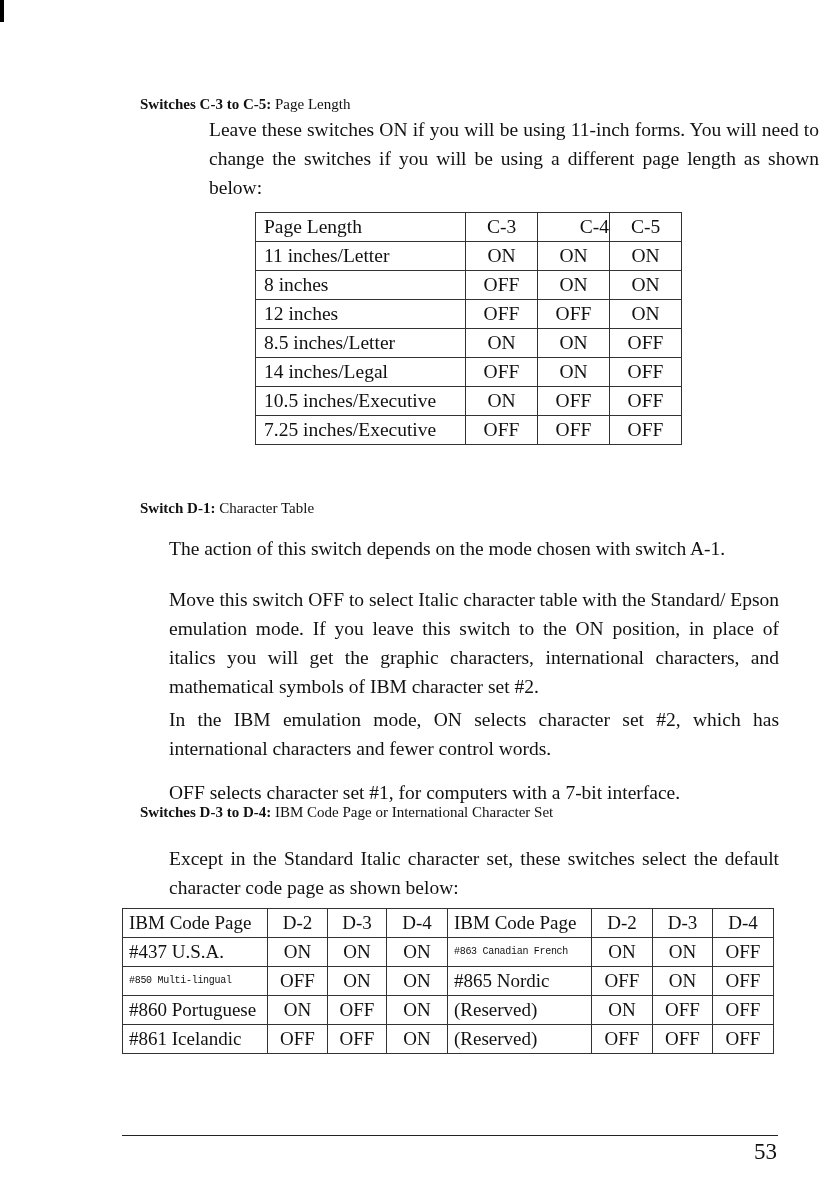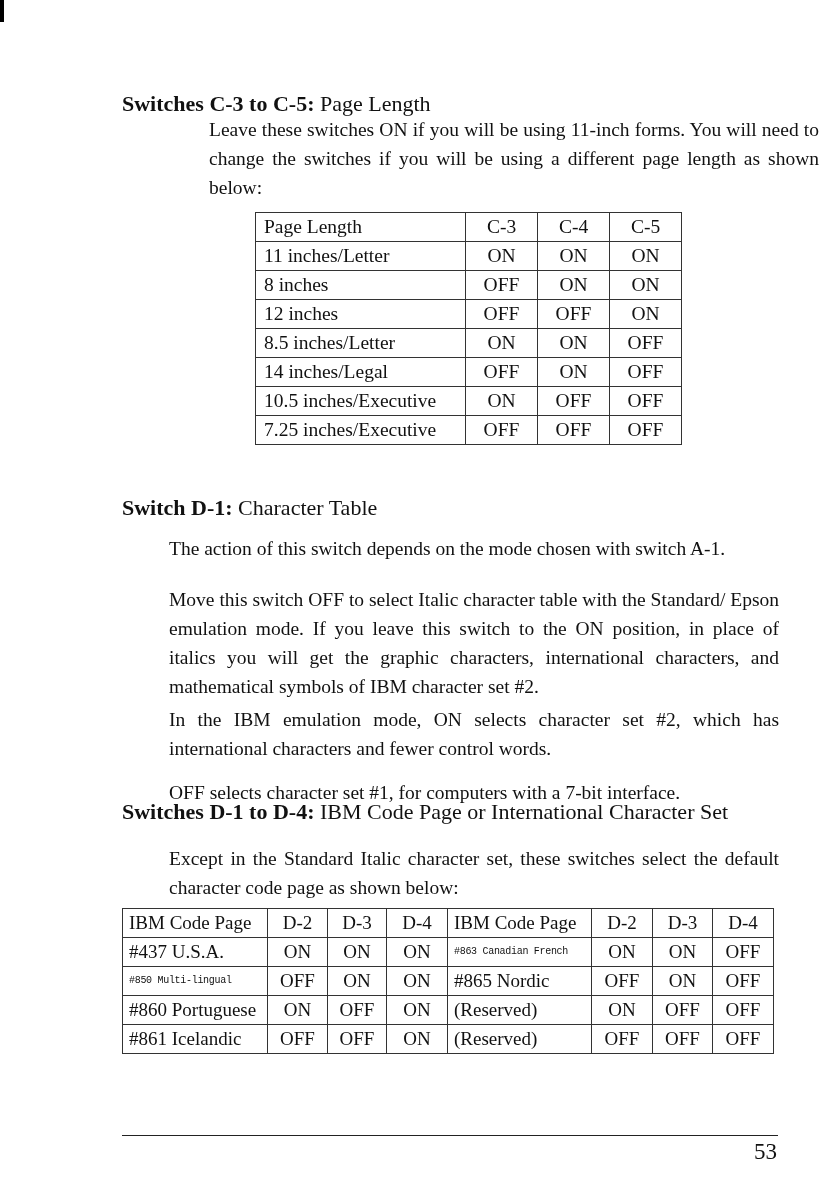--- a/index.html
+++ b/index.html
@@ -5,21 +5,21 @@
     html, body { margin: 0; padding: 0; background: #ffffff; }
     body {
       width: 838px; height: 1190px; position: relative; overflow: hidden;
       font-family: "Liberation Serif", "DejaVu Serif", serif;
       color: #111111;
     }
     .corner-mark {
       position: absolute; left: 0; top: 0; width: 4px; height: 22px; background: #000;
     }
     .heading {
-      position: absolute; left: 122px; font-size: 22px; line-height: 24px; white-space: nowrap;
+      position: absolute; left: 140px; font-size: 15px; line-height: 24px; white-space: nowrap;
     }
     .heading b { font-weight: bold; }
     .para {
       position: absolute; left: 169px; width: 610px; font-size: 19.5px; line-height: 29px;
       text-align: justify;
     }
     .para.nojust { text-align: left; margin-top: 15px; }
     table.sw {
       position: absolute; border-collapse: collapse; font-size: 19.5px;
     }
@@ -49,21 +49,21 @@
   <b>Switches C-3 to C-5:</b>
   <span>Page Length</span>
 </div>
 <div class="para" style="top:115px;margin-left:40px;">Leave these switches ON if you will be using 11-inch forms. You will need to change the switches if you will be using a different page length as shown below:</div>
 
 <table class="sw" id="t1">
   <tbody>
       <tr>
     <td style="width:210px;">Page Length</td>
     <td class="c" style="width:72px;">C-3</td>
-    <td class="c" style="width:72px;">C-4</td>
+    <td class="c" style="width:72px;text-align:right;">C-4</td>
     <td class="c" style="width:72px;">C-5</td>
   </tr>
   <tr>
     <td>11 inches/Letter</td>
     <td class="c">ON</td>
     <td class="c">ON</td>
     <td class="c">ON</td>
   </tr>
   <tr>
     <td>8 inches</td>
@@ -107,21 +107,21 @@
 <div class="heading" style="top:496px;">
   <b>Switch D-1:</b>
   <span>Character Table</span>
 </div>
 <div class="para nojust" style="top:519px; width:600px;">The action of this switch depends on the mode chosen with switch A-1.</div>
 <div class="para" style="top:585px;">Move this switch OFF to select Italic character table with the Standard/ Epson emulation mode. If you leave this switch to the ON position, in place of italics you will get the graphic characters, international characters, and mathematical symbols of IBM character set #2.</div>
 <div class="para" style="top:705px;">In the IBM emulation mode, ON selects character set #2, which has international characters and fewer control words.</div>
 <div class="para nojust" style="top:763px;">OFF selects character set #1, for computers with a 7-bit interface.</div>
 
 <div class="heading" style="top:800px;">
-  <b>Switches D-1 to D-4:</b>
+  <b>Switches D-3 to D-4:</b>
   <span>IBM Code Page or International Character Set</span>
 </div>
 <div class="para" style="top:844px;">Except in the Standard Italic character set, these switches select the default character code page as shown below:</div>
 
 <table class="sw" id="t2">
   <tbody>
       <tr>
     <td style="width:145px;">IBM Code Page</td>
     <td class="c" style="width:60px;">D-2</td>
     <td class="c" style="width:59px;">D-3</td>

